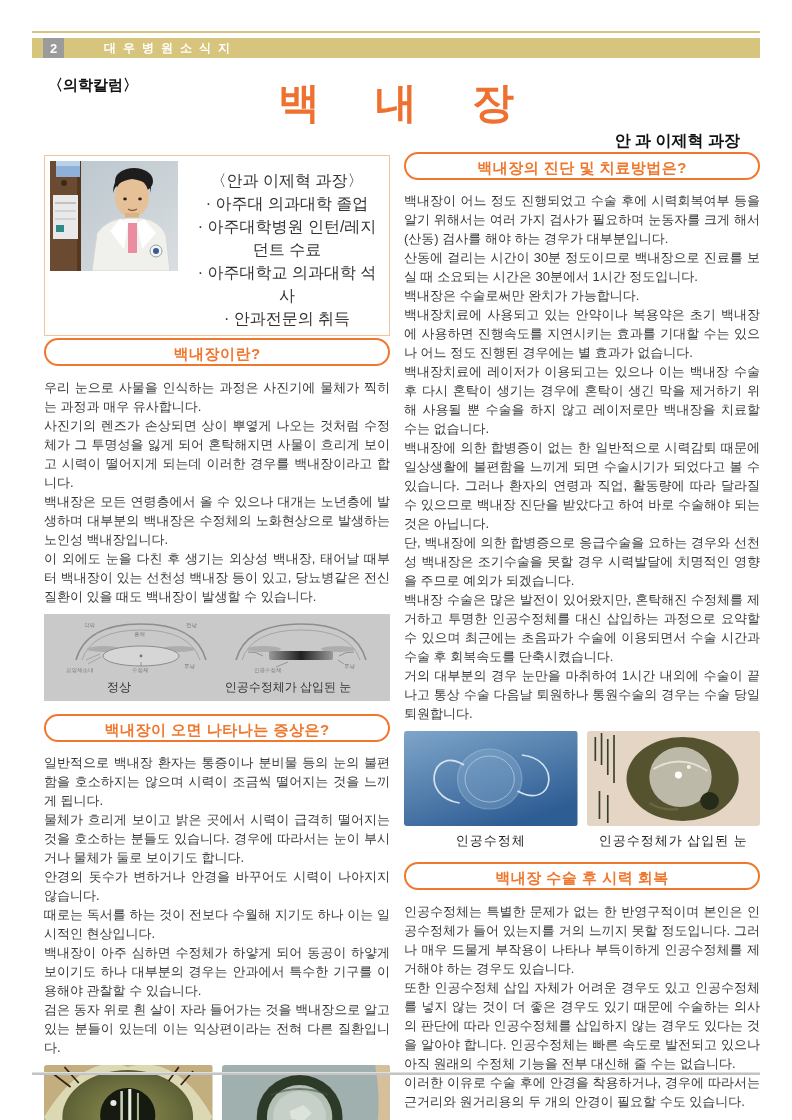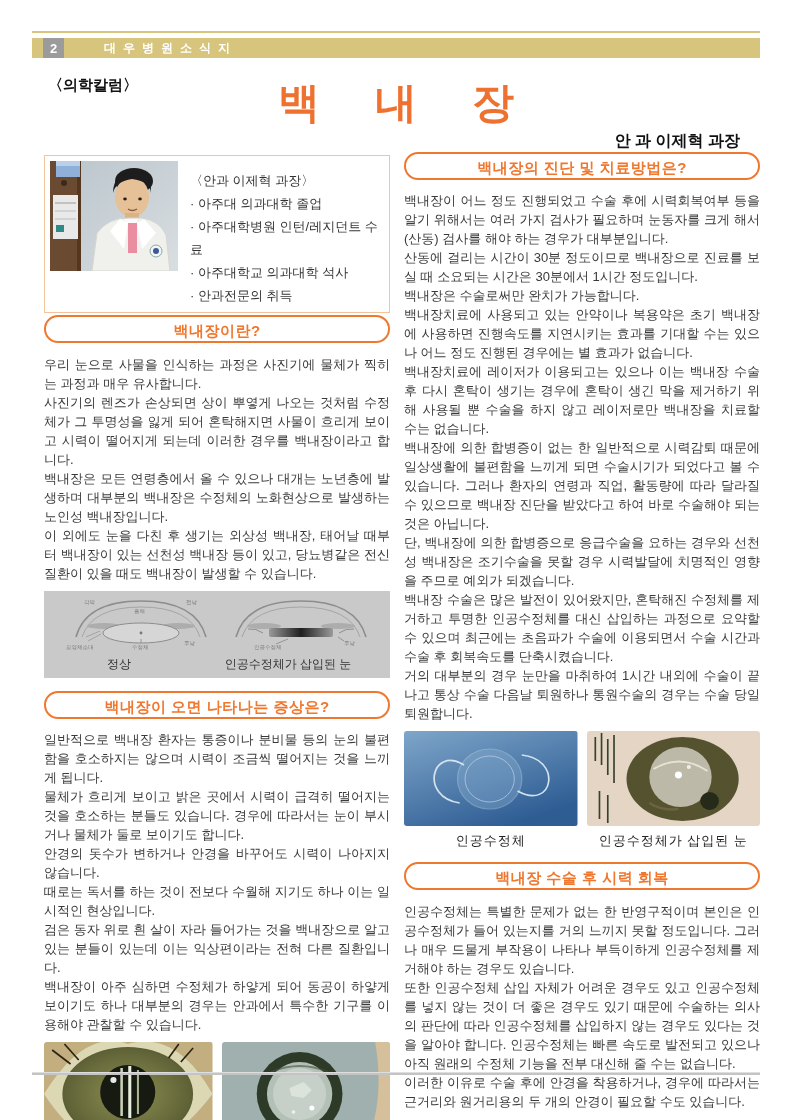--- a/index.html
+++ b/index.html
@@ -14,21 +14,21 @@
   .masthead-title{margin-left:40px;color:#fff;font-size:12px;font-weight:bold;letter-spacing:7px;}
   .column-tag{position:absolute;left:48px;top:76px;font-size:15px;font-weight:bold;color:#111;}
   .main-title{position:absolute;left:0;right:0;top:82px;text-align:center;font-size:42px;font-weight:800;color:#ee7130;letter-spacing:55px;text-indent:55px;line-height:1;}
   .author{position:absolute;right:52px;top:131px;font-size:16px;font-weight:bold;color:#111;}
   
   .col-left{position:absolute;left:44px;top:155px;width:346px;}
   .col-right{position:absolute;left:404px;top:152px;width:356px;}
   
   .profile-box{border:1px solid #f3c49c;background:#fff;padding:5px;display:flex;gap:12px;align-items:flex-start;}
   .profile-photo{flex:0 0 auto;line-height:0;}
-  .profile-info{padding-top:8px;font-size:13px;color:#333;line-height:23px;}
+  .profile-info{padding-top:8px;font-size:16px;color:#333;line-height:23px;text-align:center;}
   .profile-heading{font-weight:500;}
   
   .pill{border:2px solid #f0772e;border-radius:16px;height:24px;display:flex;align-items:flex-end;justify-content:center;background:#fff;}
   .pill span{color:#f0772e;font-size:15px;font-weight:bold;letter-spacing:0.5px;}
   
   .body-text{font-size:13px;line-height:19px;text-align:justify;color:#3a3a3a;}
   .body-text p{margin:0;}
   
   .diagram-box{background:#c9c9c9;padding:4px 4px 3px 4px;}
   .diagram-captions{display:flex;font-size:12px;font-weight:normal;color:#333;padding:1px 0 2px 0;}
@@ -161,22 +161,22 @@
     </div>
 
     <div class="pill mt13">
       <span>백내장이 오면 나타나는 증상은?</span>
     </div>
     <div class="body-text mt11">
       <p>일반적으로 백내장 환자는 통증이나 분비물 등의 눈의 불편함을 호소하지는 않으며 시력이 조금씩 떨어지는 것을 느끼게 됩니다.</p>
       <p>물체가 흐리게 보이고 밝은 곳에서 시력이 급격히 떨어지는 것을 호소하는 분들도 있습니다. 경우에 따라서는 눈이 부시거나 물체가 둘로 보이기도 합니다.</p>
       <p>안경의 돗수가 변하거나 안경을 바꾸어도 시력이 나아지지 않습니다.</p>
       <p>때로는 독서를 하는 것이 전보다 수월해 지기도 하나 이는 일시적인 현상입니다.</p>
+      <p>백내장이 아주 심하면 수정체가 하얗게 되어 동공이 하얗게 보이기도 하나 대부분의 경우는 안과에서 특수한 기구를 이용해야 관찰할 수 있습니다.</p>
       <p>검은 동자 위로 흰 살이 자라 들어가는 것을 백내장으로 알고 있는 분들이 있는데 이는 익상편이라는 전혀 다른 질환입니다.</p>
-      <p>백내장이 아주 심하면 수정체가 하얗게 되어 동공이 하얗게 보이기도 하나 대부분의 경우는 안과에서 특수한 기구를 이용해야 관찰할 수 있습니다.</p>
     </div>
 
     <div class="figure-row mt8">
       <figure class="figure">
         <div class="img">
           <svg width="100%" height="105" viewBox="0 0 165 105" preserveAspectRatio="none">
             <defs>
               <radialGradient id="iris1" cx="0.5" cy="0.5" r="0.6">
                 <stop offset="0" stop-color="#8f9153"></stop>
                   <stop offset="0.8" stop-color="#5f6236"></stop>

